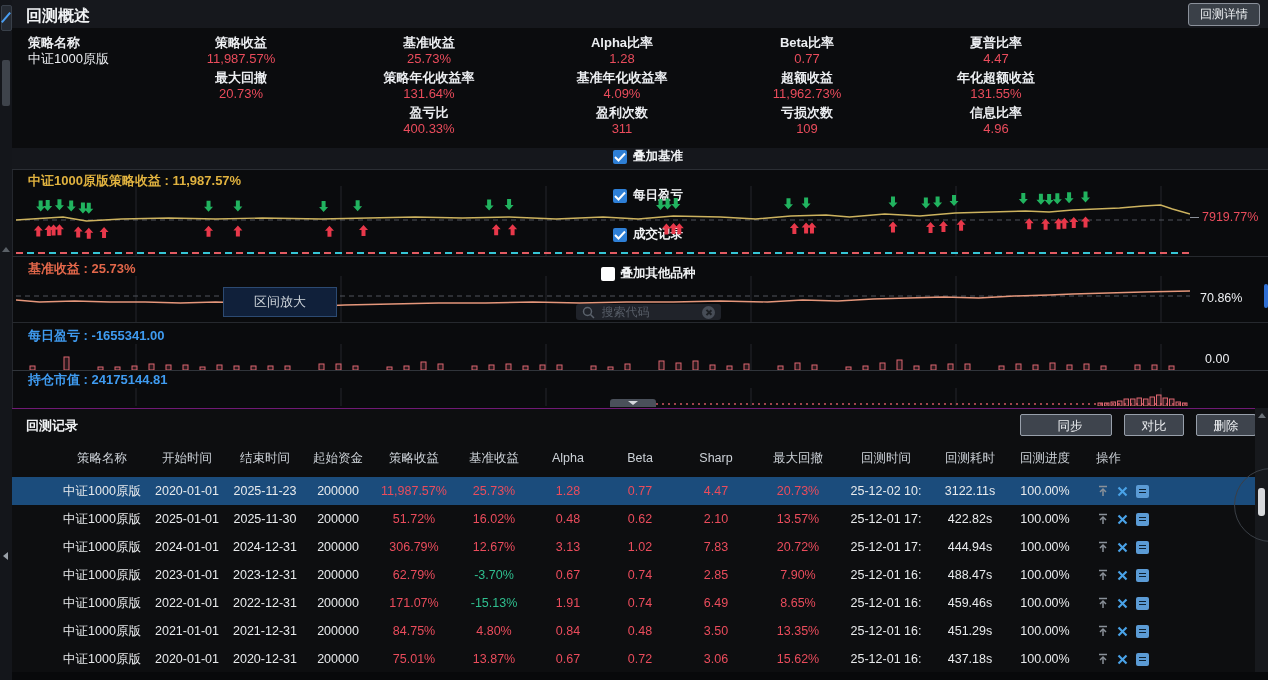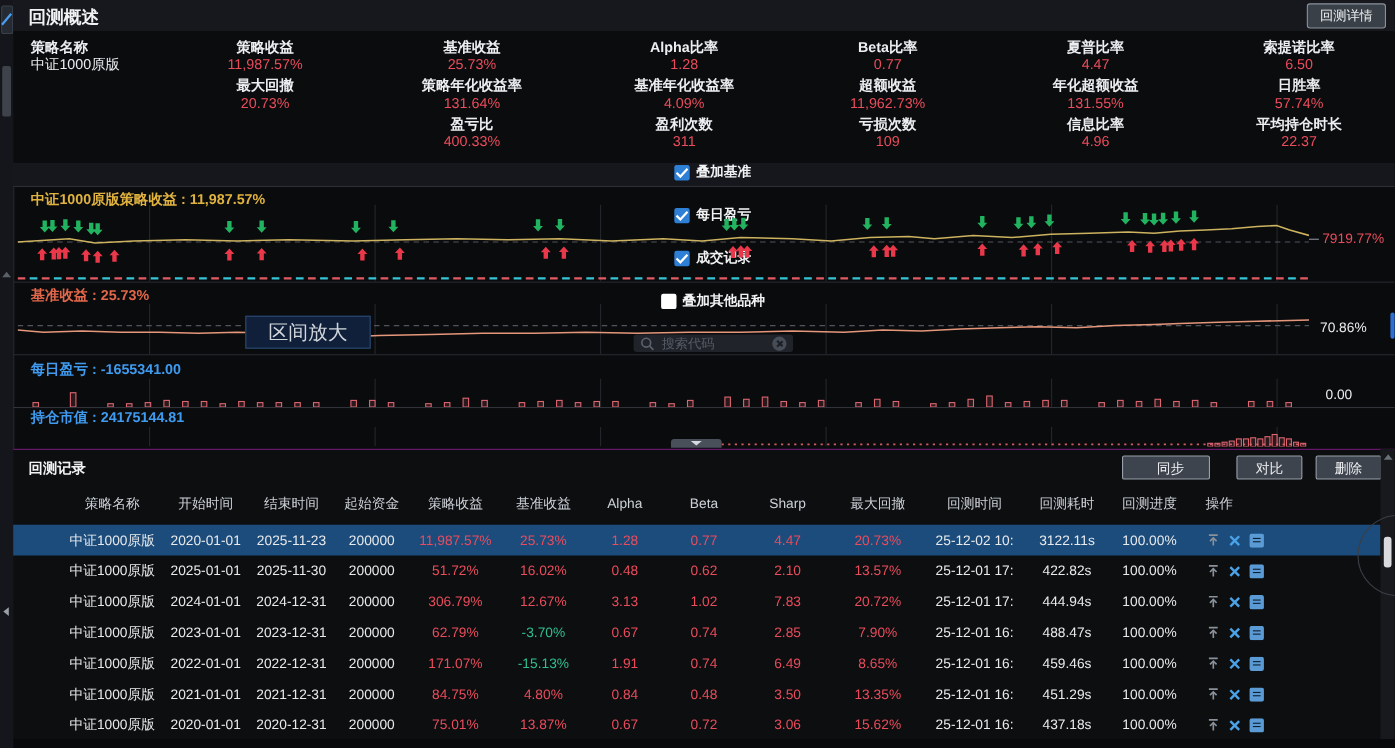--- a/index.html
+++ b/index.html
@@ -61,33 +61,33 @@
   #c3-title{left:28px;top:327px;color:#3f9bf0;}
   #c4-title{left:28px;top:371px;color:#3f9bf0;}
   .sep{left:12px;width:1256px;height:0;border-top:1px solid #26292e;}
   .plot{background:transparent;}
   .rlabel{font-size:12.5px;}
   #c1-rlabel{left:1202px;top:210px;color:#ea4c5c;}
   #c1-tick{left:1190px;top:217px;width:9px;height:1px;background:#8a9099;}
   #c2-rlabel{left:1200px;top:291px;color:#eceef1;}
   #c3-rlabel{left:1205px;top:352px;color:#eceef1;}
   #zoom-btn{left:223px;top:287px;width:112px;height:28px;background:#10203a;border:1px solid #2c4a72;
-    color:#d0d6dc;font-size:18px;text-align:center;line-height:28px;cursor:pointer;}
+    color:#d0d6dc;font-size:13px;text-align:center;line-height:28px;cursor:pointer;}
   #c3-plot-border{left:12px;top:370px;width:1256px;height:0;border-top:1px solid #30343a;}
   #collapse-handle{left:610px;top:399px;width:46px;height:8px;background:#4a505a;border-radius:3px 3px 0 0;cursor:pointer;}
   #collapse-handle i{position:absolute;left:18px;top:2px;width:0;height:0;border-left:5px solid transparent;border-right:5px solid transparent;border-top:4px solid #d6d9dd;display:block;}
   #blue-thumb{left:1264px;top:284px;width:4px;height:24px;background:#2f6fd4;border-radius:2px;}
 
   
   #records{left:12px;top:408px;width:1256px;height:264px;background:#0d0e10;border-top:1px solid #701a75;
     --cols:44px 92px 78px 78px 68px 84px 76px 72px 72px 80px 84px 92px 76px 74px 1fr;}
   #rec-title{position:absolute;left:14px;top:8px;font-weight:700;font-size:13px;color:#f0f2f4;}
   .rec-btn{position:absolute;top:5px;height:22px;background:#3e444d;border:1px solid #98a0ab;border-radius:2px;
     color:#eef0f3;font-size:12.5px;text-align:center;line-height:22px;cursor:pointer;box-sizing:border-box;}
-  #btn-sync{left:1008px;width:80px;padding-left:8px;}
+  #btn-sync{left:1008px;width:92px;padding-left:8px;}
   #btn-compare{left:1112px;width:60px;}
   #btn-delete{left:1184px;width:60px;}
   #rec-head{position:absolute;left:0;top:30px;width:1243px;height:38px;display:grid;grid-template-columns:var(--cols);
     align-items:center;color:#ccd1d7;font-size:12.5px;}
   #rec-body{position:absolute;left:0;top:68px;width:1243px;}
   .rec-row{display:grid;grid-template-columns:var(--cols);height:28px;align-items:center;font-size:12.5px;cursor:default;}
   .rec-row.sel{background:#1b4c7c;}
   .cell{text-align:center;white-space:nowrap;overflow:hidden;}
   .cell.ops{text-align:left;padding-left:14px;display:flex;gap:7px;align-items:center;}
   .c-red{color:#ea4c5c;}
@@ -187,34 +187,20 @@
         <div class="sl">夏普比率</div>
         <div class="sv red">4.47</div>
       </div>
       <div class="pair">
         <div class="sl">年化超额收益</div>
         <div class="sv red">131.55%</div>
       </div>
       <div class="pair">
         <div class="sl">信息比率</div>
         <div class="sv red">4.96</div>
-      </div>
-    </div>
-    <div class="stat-col">
-      <div class="pair">
-        <div class="sl">索提诺比率</div>
-        <div class="sv red">6.50</div>
-      </div>
-      <div class="pair">
-        <div class="sl">日胜率</div>
-        <div class="sv red">57.74%</div>
-      </div>
-      <div class="pair">
-        <div class="sl">平均持仓时长</div>
-        <div class="sv red">22.37</div>
       </div>
     </div>
   </div>
 
 <div class="abs" id="toolbar">
     <div class="cb-item">
       <span class="cb on">
         <svg width="12" height="10">
           <polyline points="1,5 4.5,8.5 11,1.5" fill="none" stroke="#ffffff" stroke-width="2"></polyline>
         </svg>

